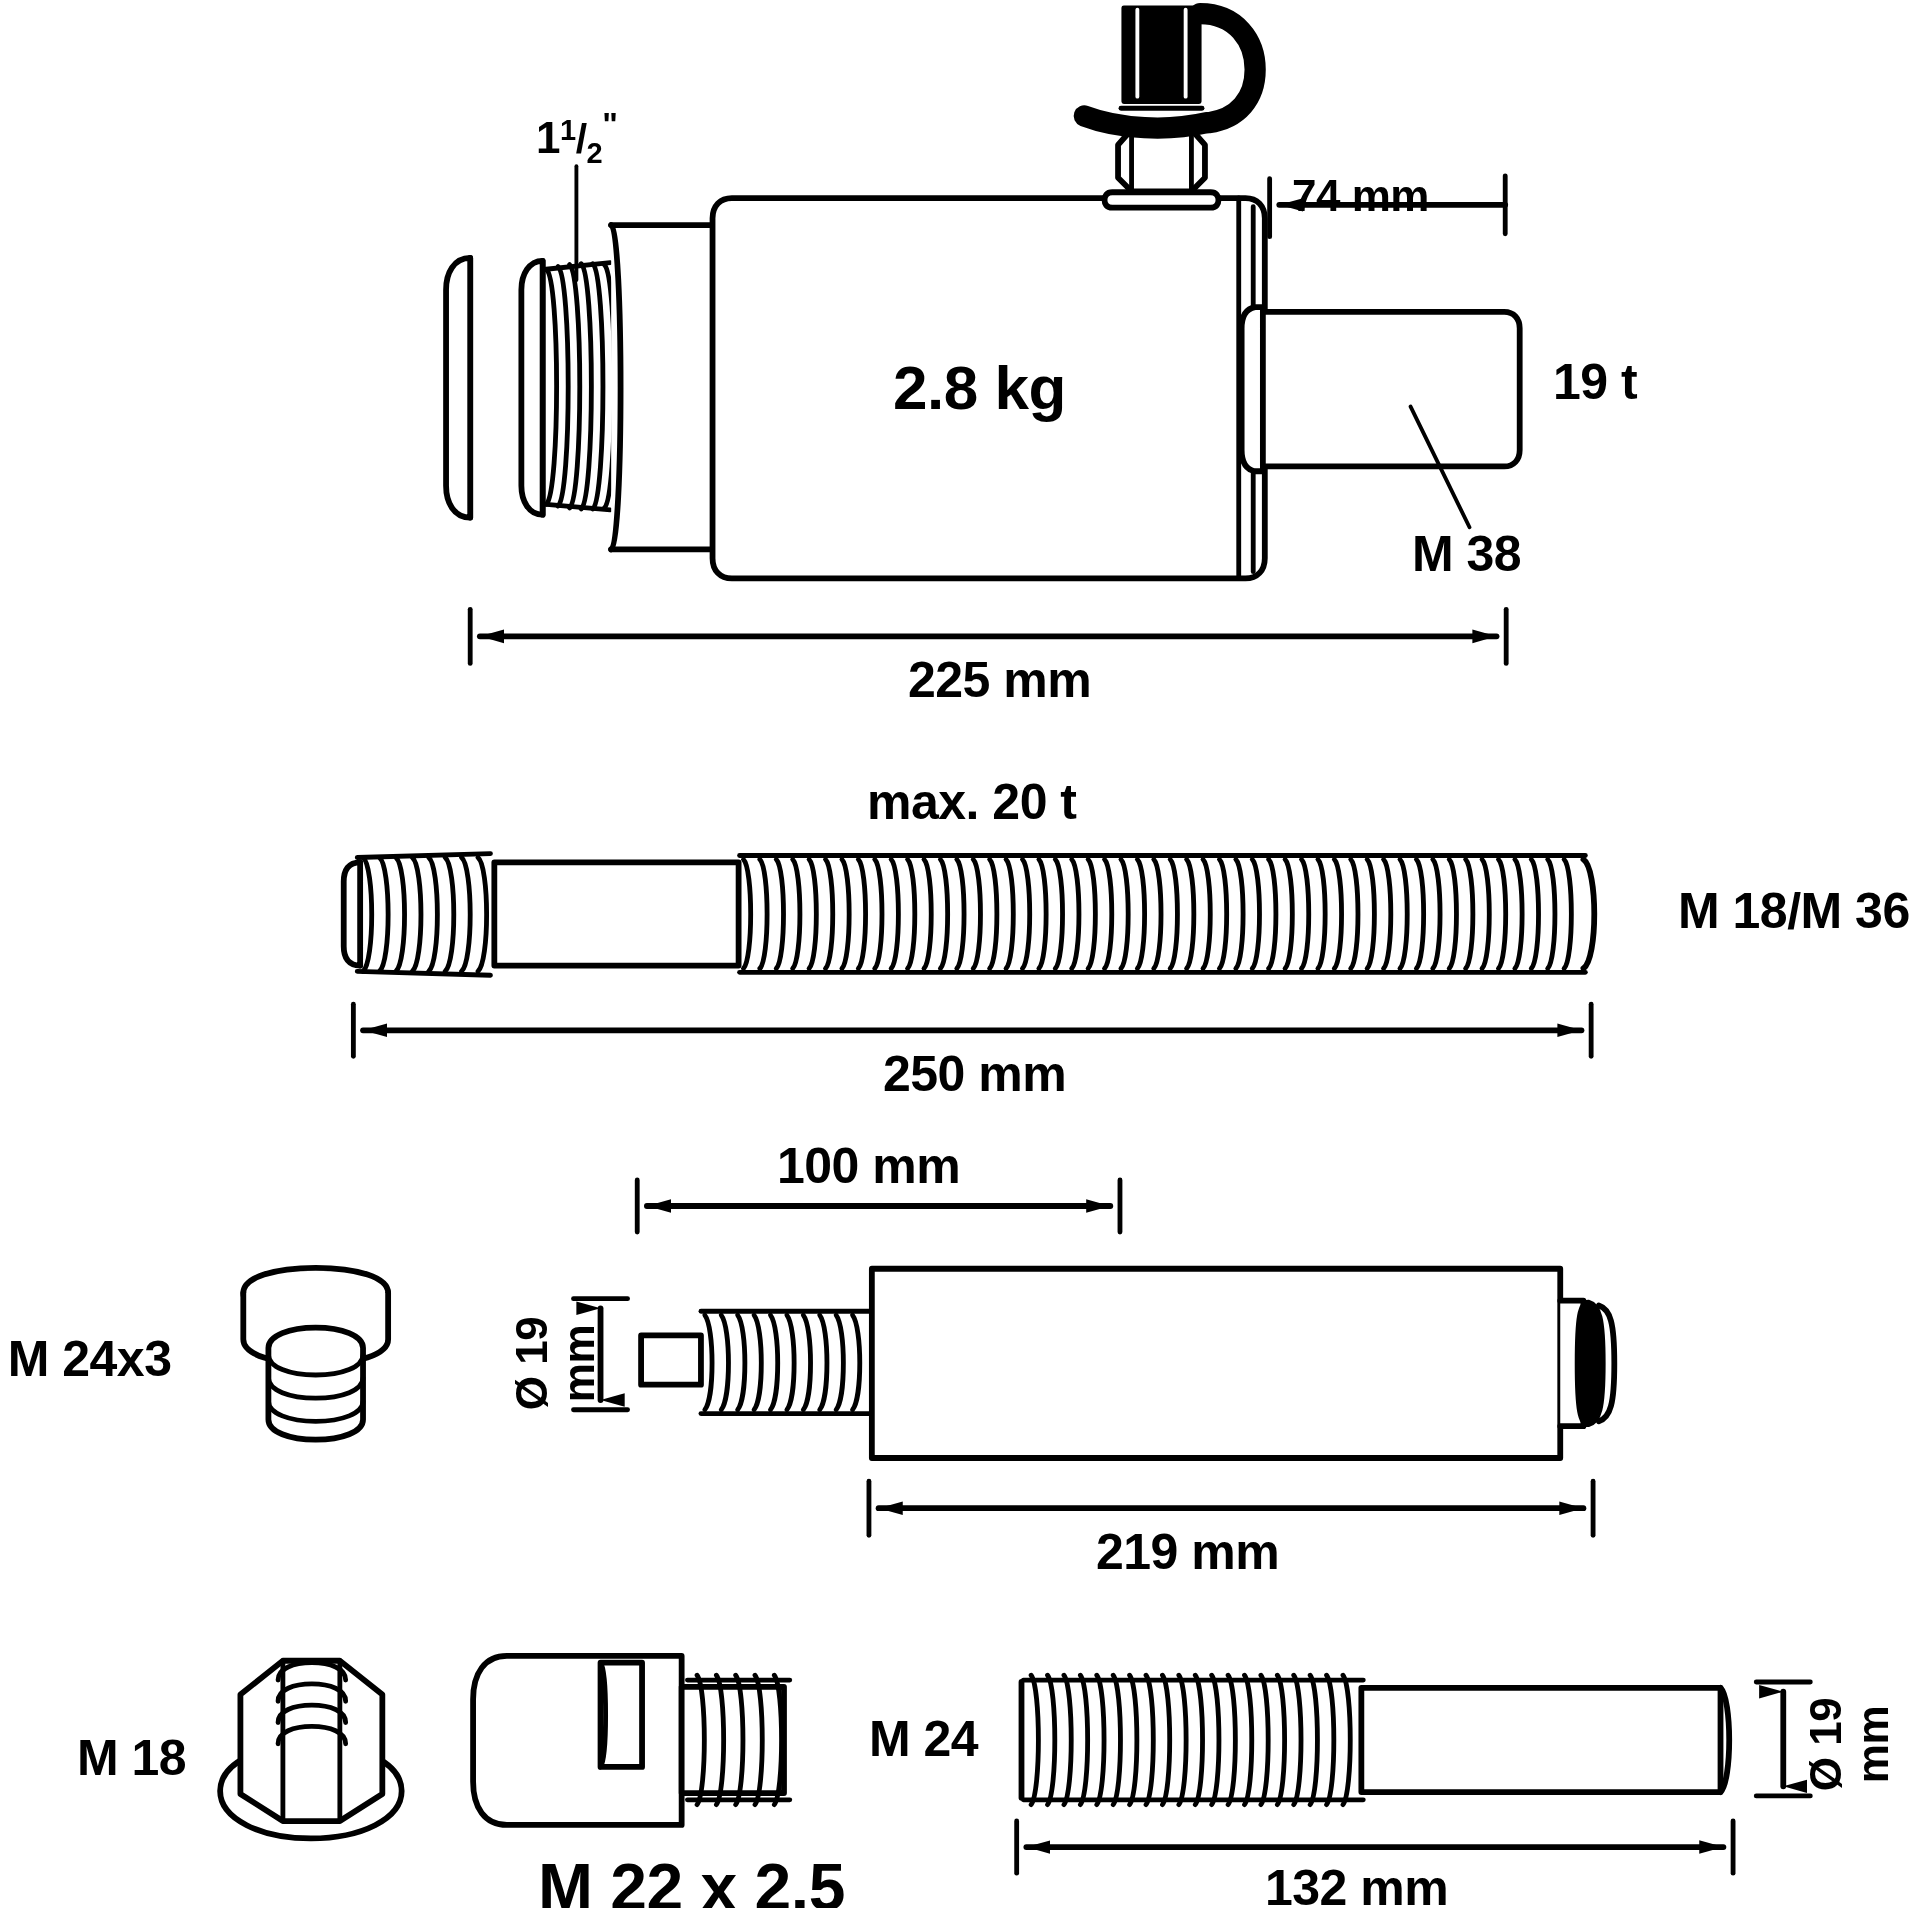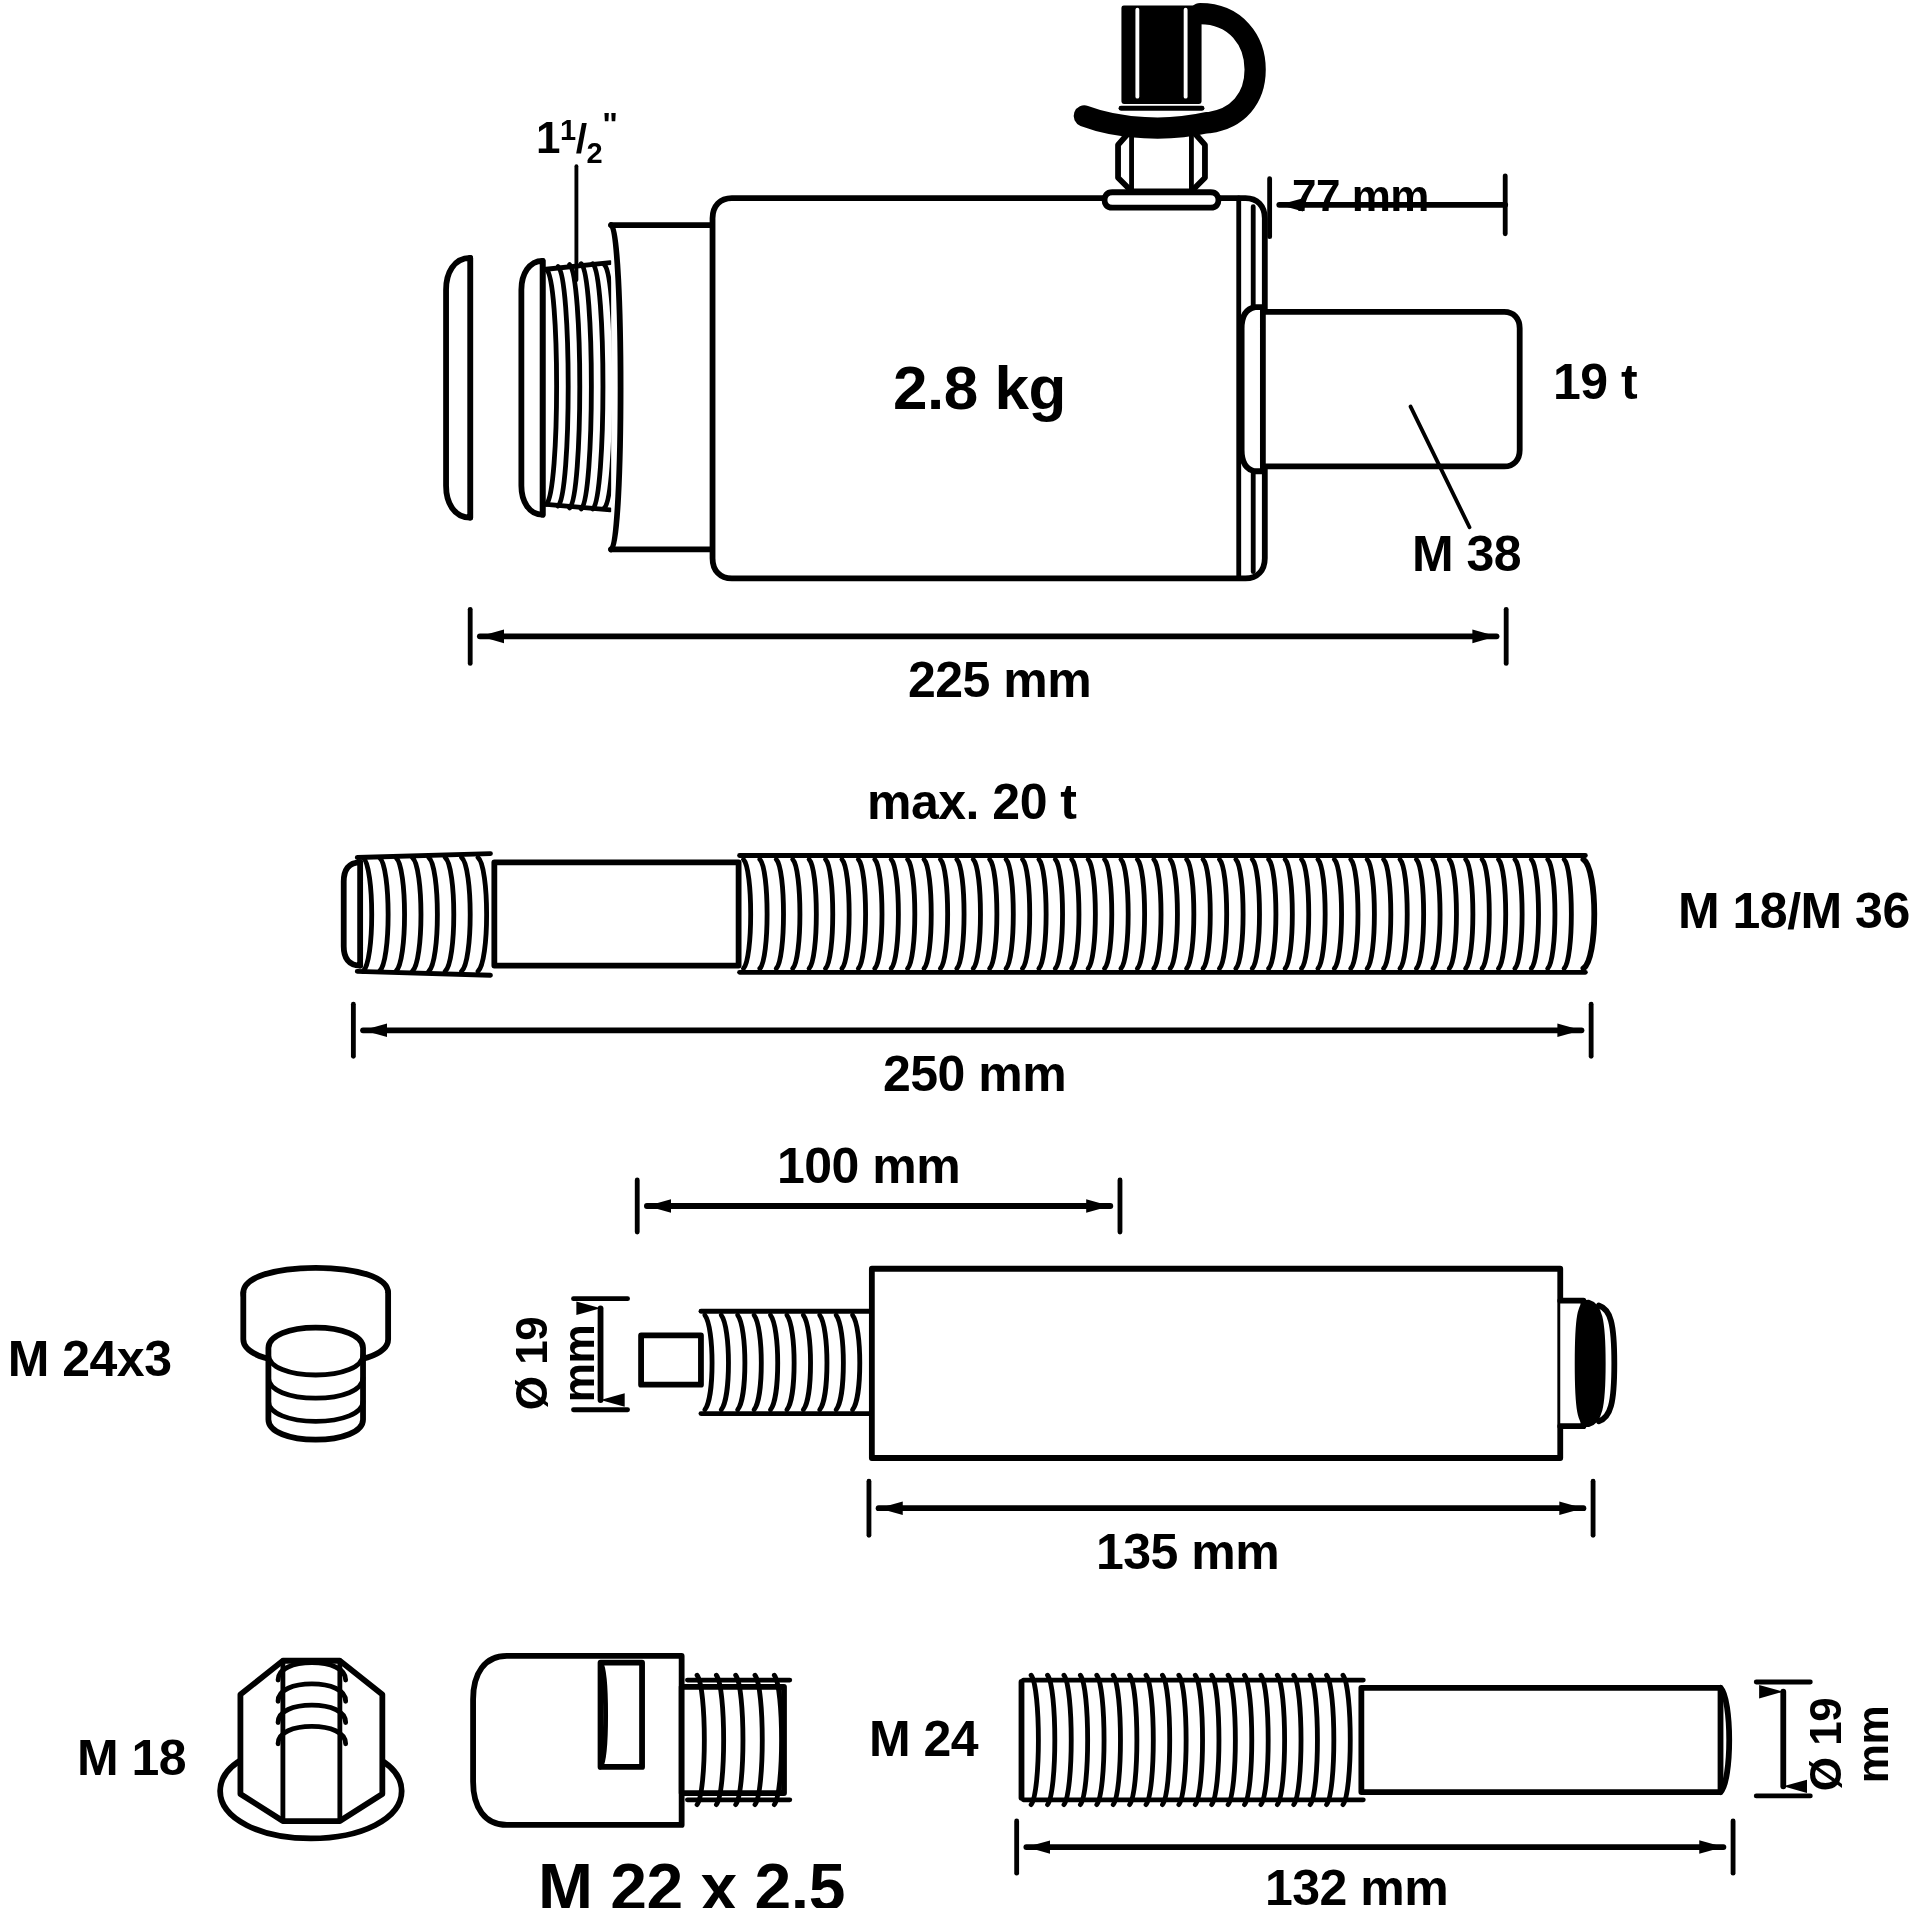--- a/index.html
+++ b/index.html
@@ -329,42 +329,42 @@
   </svg>
 
   <div class="lbl big" style="left:536px;top:116px;">
     <span class="frac">
       <span>1</span><span class="num">1</span><span class="sl">/</span><span class="den">2</span><span class="qt">"</span>
     </span>
   </div>
 
   <div class="lbl big" style="left:893px;top:357px;font-size:62px;">2.8 kg</div>
 
-  <div class="lbl dim" style="left:1292px;top:174px;">77 mm</div>
+  <div class="lbl dim" style="left:1292px;top:174px;">74 mm</div>
 
   <div class="lbl big" style="left:1553px;top:357px;font-size:50px;">19 t</div>
 
   <div class="lbl big" style="left:1412px;top:529px;font-size:50px;">M 38</div>
 
   <div class="lbl dim" style="left:883px;top:655px;font-size:50px;margin-left:25px;">225 mm</div>
 
   <div class="lbl big" style="left:867px;top:777px;font-size:50px;">max. 20 t</div>
 
   <div class="lbl big" style="left:1678px;top:886px;font-size:50px;">M 18/M 36</div>
 
   <div class="lbl dim" style="left:883px;top:1049px;font-size:50px;">250 mm</div>
 
   <div class="lbl big" style="left:7.7px;top:1334px;font-size:50px;">M 24x3</div>
 
   <div class="vert lbl big" style="left:434px;top:1342px;width:193px;text-align:center;font-size:44px;transform-origin:97px 21px;">Ø 19</div>
   <div class="vert lbl big" style="left:481px;top:1342px;width:193px;text-align:center;font-size:44px;transform-origin:97px 21px;">mm</div>
 
   <div class="lbl dim" style="left:777px;top:1141px;font-size:50px;">100 mm</div>
 
-  <div class="lbl dim" style="left:1096px;top:1527px;font-size:50px;">135 mm</div>
+  <div class="lbl dim" style="left:1096px;top:1527px;font-size:50px;">219 mm</div>
 
   <div class="lbl big" style="left:77px;top:1733px;font-size:50px;">M 18</div>
 
   <div class="lbl big" style="left:538px;top:1854px;font-size:66px;">M 22 x 2.5</div>
 
   <div class="lbl big" style="left:869px;top:1714px;font-size:50px;">M 24</div>
 
   <div class="vert lbl big" style="left:1728px;top:1723px;width:193px;text-align:center;font-size:44px;transform-origin:97px 21px;">Ø 19</div>
   <div class="vert lbl big" style="left:1775px;top:1723px;width:193px;text-align:center;font-size:44px;transform-origin:97px 21px;">mm</div>
 

